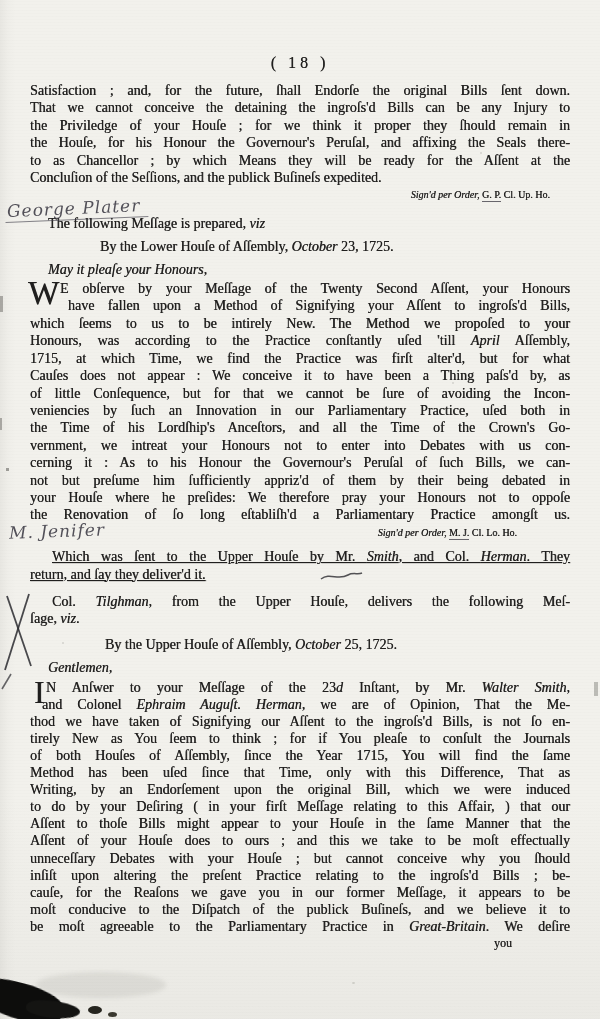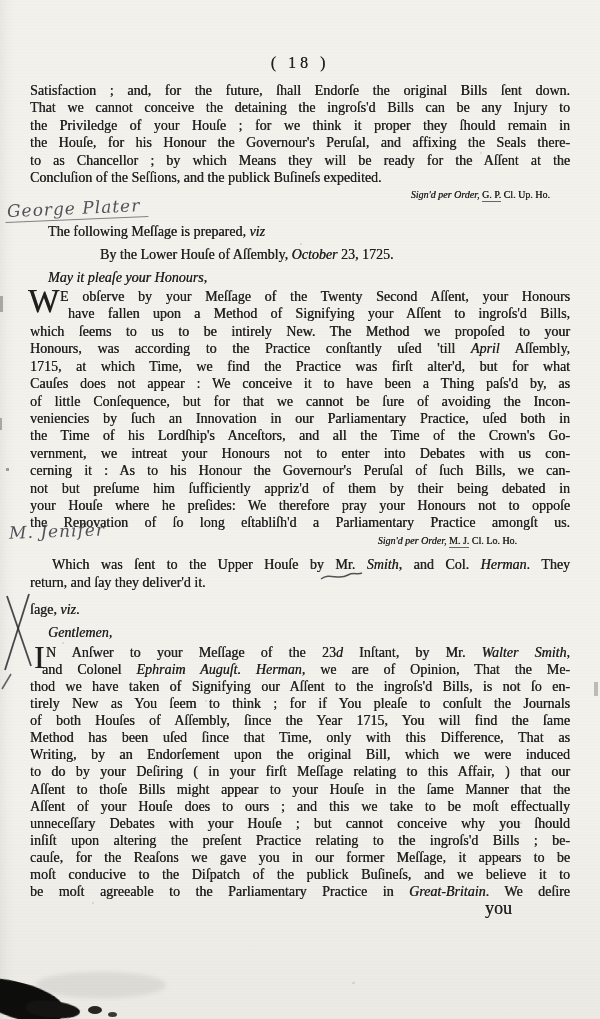--- a/index.html
+++ b/index.html
@@ -23,31 +23,31 @@
   .noj .tl{text-align:left;text-align-last:left;}
   .blk{position:relative;}
   .b-pagenum{text-align:center;font-size:16px;letter-spacing:4px;margin-bottom:10px;
     text-shadow:0.3px 0.2px 0 rgba(32,31,30,0.8);}
   .signoff{font-size:10px;line-height:17.4px;text-align:right;
     text-shadow:0.35px 0.2px 0 rgba(32,31,30,0.85);}
   .signoff .it{font-style:italic;}
   .b-so1{padding-right:20px;}
   .b-so2{padding-right:53px;}
   .uln{border-bottom:1.6px solid rgba(58,55,66,0.75);padding-bottom:1px;}
-  .b-heading{margin-top:19px;}
+  .b-heading{margin-top:11px;}
   .b-date1{margin-top:6px;}
   .b-sal1{margin-top:5px;}
   .b-pW{margin-top:2px;}
-  .b-psent{margin-top:7px;}
+  .b-psent{margin-top:7px;text-decoration:underline;}
   .b-ptil{margin-top:10px;}
   .b-date2{margin-top:8px;}
   .b-sal2{margin-top:6px;}
   .b-pI{margin-top:2px;}
   .b-pI .tl{line-height:17.1px;}
-  .b-catch{text-align:right;padding-right:58px;font-size:18px;line-height:17.4px;
+  .b-catch{text-align:right;padding-right:58px;font-size:12px;line-height:17.4px;
     text-shadow:0.35px 0.2px 0 rgba(32,31,30,0.85);}
   .drop{position:absolute;line-height:1;font-weight:normal;
     text-shadow:0.5px 0.3px 0 rgba(32,31,30,0.9);}
   .b-pW .drop{left:-2px;top:-3px;font-size:33px;}
   .b-pI .drop{left:4px;top:-2px;font-size:31px;}
   i{font-style:italic;}
   .hand{position:absolute;font-style:italic;color:#3d3b45;opacity:0.88;
     font-size:17px;letter-spacing:1px;white-space:nowrap;
     font-family:"DejaVu Serif","Liberation Serif",serif;}
   .hand1{left:5px;top:198px;transform:rotate(-2.5deg);
@@ -126,23 +126,27 @@
       <span class="uln">M. J.</span>
       <span>Cl. Lo. Ho.</span>
     </div>
 
     <div class="blk b-psent">
         <div class="tl" style="padding-left: 22px;">Which was ſent to the Upper Houſe by Mr. <i>Smith</i>, and Col. <i>Herman</i>.  They</div>
         <div class="tl last">return, and ſay they deliver'd it.</div>
       </div>
 
     <div class="blk b-ptil">
+        <div class="tl" style="padding-left: 22px;">Col. <i>Tilghman</i>, from the Upper Houſe, delivers the following Meſ-</div>
         <div class="tl last">ſage, <i>viz</i>.</div>
       </div>
 
+    <div class="blk noj b-date2">
+        <div class="tl last" style="padding-left: 75px;">By the Upper Houſe of Aſſembly, <i>October</i> 25, 1725.</div>
+      </div>
 
     <div class="blk noj b-sal2">
         <div class="tl last" style="padding-left: 18px;"><i>Gentlemen,</i></div>
       </div>
 
     <div class="blk b-pI jl">
       <span class="drop">I</span>
       <div>
           <div class="tl" style="padding-left: 16px;">N Anſwer to your Meſſage of the 23<i>d</i> Inſtant, by Mr. <i>Walter Smith</i>,</div>
           <div class="tl" style="padding-left: 12px;">and Colonel <i>Ephraim Auguſt. Herman</i>,  we are of Opinion,  That the Me-</div>

